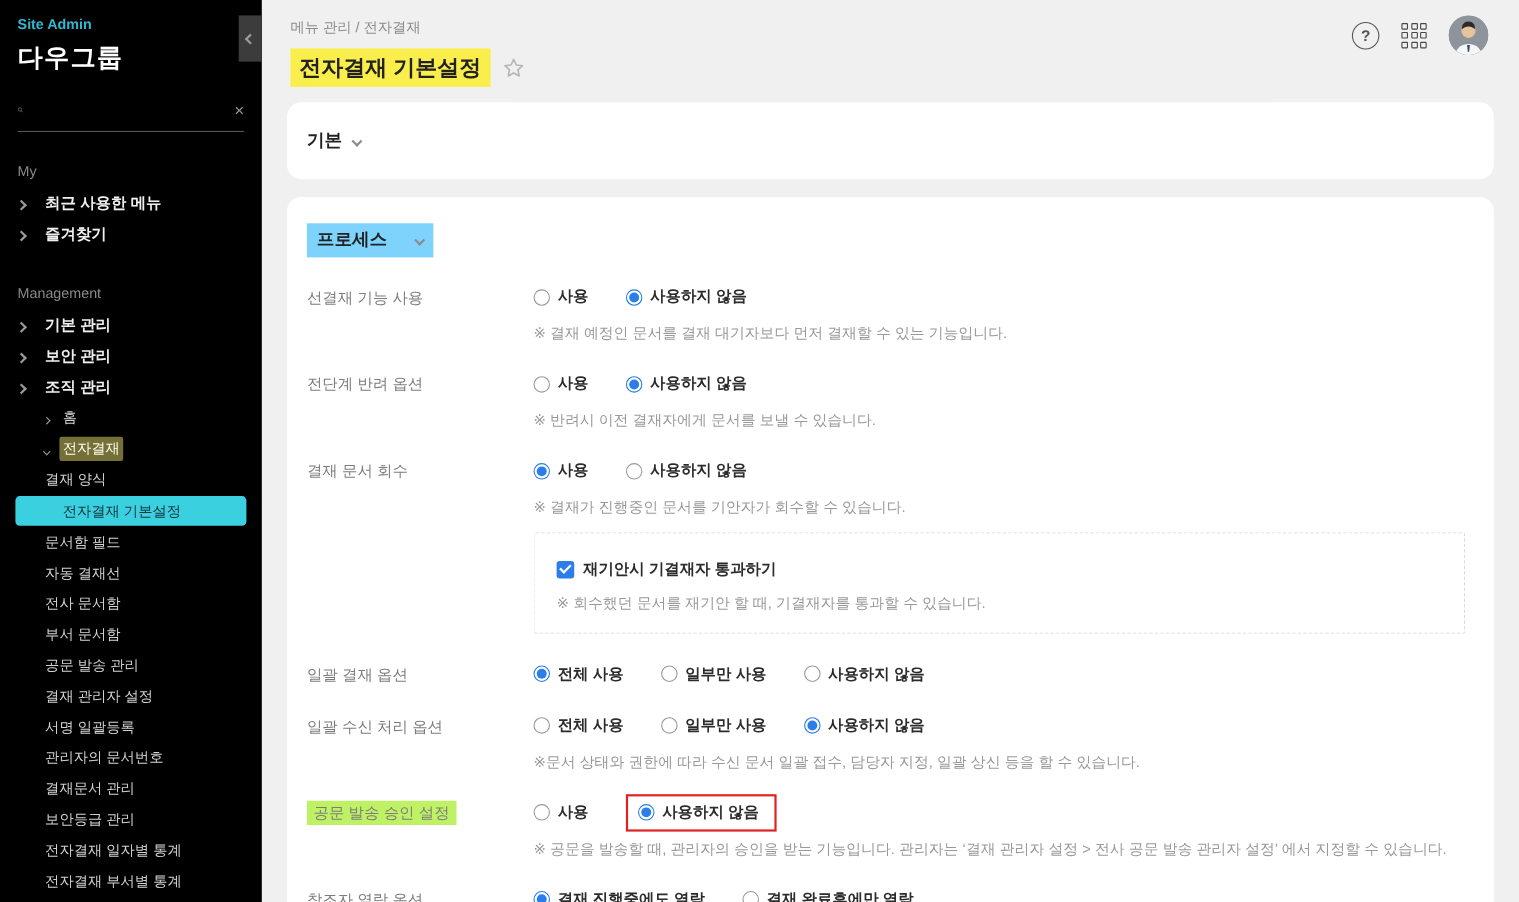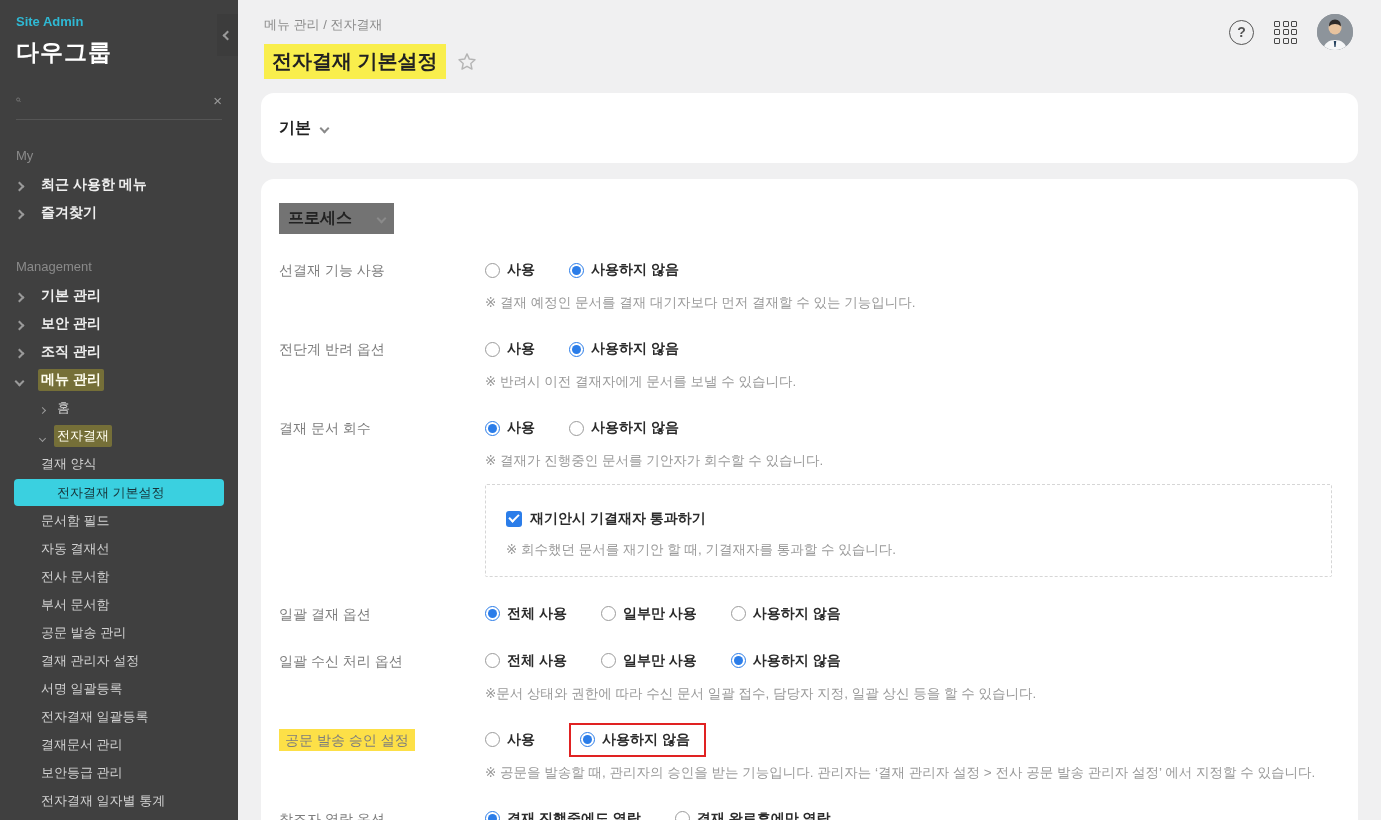--- a/index.html
+++ b/index.html
@@ -2,21 +2,21 @@
 <html lang="ko"><head>
 <meta charset="utf-8">
 <style>
   * { margin:0; padding:0; box-sizing:border-box; }
   html,body { width:1381px; height:820px; overflow:hidden;
     font-family:"Liberation Sans","DejaVu Sans",sans-serif; background:#f0f0f1; }
   .app { display:flex; width:100%; height:100%; }
 
   
   .sidebar { position:relative; width:238px; min-width:238px; height:100%;
-    background:#404040; color:#ddd; overflow:hidden; }
+    background:#000000; color:#ddd; overflow:hidden; }
   .collapse-btn { position:absolute; top:14px; right:0; width:21px; height:42px;
     background:#3c3c3c; display:flex; align-items:center; justify-content:center; cursor:pointer; }
   .chev { display:inline-block; border-style:solid; border-color:#9a9a9a;
     border-width:0 2px 2px 0; width:7px; height:7px; }
   .chev.left  { transform:rotate(135deg); }
   .chev.right { transform:rotate(-45deg); }
   .chev.down  { transform:rotate(45deg); }
   .chev.sm { width:5px; height:5px; border-width:0 1.5px 1.5px 0; }
 
   .side-head { padding:14px 16px 0 16px; }
@@ -55,26 +55,26 @@
     display:flex; align-items:center; justify-content:center; font-size:14px; font-weight:700; color:#555; cursor:pointer; }
   .apps-icon { display:grid; grid-template-columns:repeat(3,6px); grid-auto-rows:6px; gap:2.5px; cursor:pointer; }
   .apps-icon span { border:1.6px solid #474747; border-radius:1px; }
   .avatar { width:36px; height:36px; border-radius:50%; overflow:hidden; cursor:pointer; background:#8d949b; }
 
   .card { background:#fff; border-radius:13px; }
   .card.basic { height:70px; display:flex; align-items:center; padding:0 18px; }
   .card.process { margin-top:16px; height:700px; padding:24px 18px; }
   .sec-title { font-size:16px; font-weight:700; color:#222; display:flex; align-items:center; gap:10px; }
   .sec-title .chev { border-color:#8a8a8a; }
-  .sec-title .hl-y { background:#737373; padding:5px 9px; display:inline-flex; align-items:center; gap:26px; }
+  .sec-title .hl-y { background:#7dd3fc; padding:5px 9px; display:inline-flex; align-items:center; gap:26px; }
   .card.process .sec-title { margin-bottom:26px; }
 
   .frow { display:flex; margin-bottom:27px; }
   .flabel { width:206px; min-width:206px; font-size:14px; color:#7d7d7d; padding-top:2px; }
-  .flabel .hl-y { background:#fde047; padding:3px 6px; }
+  .flabel .hl-y { background:#bef264; padding:3px 6px; }
   .fctrl { flex:1; }
   .opts { display:flex; align-items:center; gap:34px; min-height:20px; }
   .opt { display:inline-flex; align-items:center; gap:7px; cursor:pointer; }
   .opt-t { font-size:14px; font-weight:600; color:#2b2b2b; }
   .radio { width:15px; height:15px; min-width:15px; border:1px solid #9b9b9b; border-radius:50%;
     background:#fff; display:inline-flex; align-items:center; justify-content:center; }
   .radio.on { border-color:#2b7de9; }
   .radio.on::after { content:''; width:9px; height:9px; border-radius:50%; background:#2b7de9; }
   .red-box { display:inline-flex; border:2px solid #e02222; padding:6px 14px 6px 9px; margin:-9px 0; }
   .fnote { margin-top:14px; font-size:13.5px; color:#999; }
@@ -125,24 +125,20 @@
           <span class="mi-label">기본 관리</span>
         </div>
         <div class="mi d0 b">
           <span class="chevbox"><span class="chev right"></span></span>
           <span class="mi-label">보안 관리</span>
         </div>
         <div class="mi d0 b">
           <span class="chevbox"><span class="chev right"></span></span>
           <span class="mi-label">조직 관리</span>
         </div>
-        <div class="mi d0 b">
-          <span class="chevbox"><span class="chev down"></span></span>
-          <span class="mi-label hl">메뉴 관리</span>
-        </div>
         <div class="mi d1">
           <span class="chevbox"><span class="chev right sm"></span></span>
           <span class="mi-label">홈</span>
         </div>
         <div class="mi d1">
           <span class="chevbox"><span class="chev down sm"></span></span>
           <span class="mi-label hl">전자결재</span>
         </div>
         <div class="mi d2">
           <span class="mi-label">결재 양식</span>
@@ -165,21 +161,21 @@
         <div class="mi d2">
           <span class="mi-label">공문 발송 관리</span>
         </div>
         <div class="mi d2">
           <span class="mi-label">결재 관리자 설정</span>
         </div>
         <div class="mi d2">
           <span class="mi-label">서명 일괄등록</span>
         </div>
         <div class="mi d2">
-          <span class="mi-label">전자결재 일괄등록</span>
+          <span class="mi-label">관리자의 문서번호</span>
         </div>
         <div class="mi d2">
           <span class="mi-label">결재문서 관리</span>
         </div>
         <div class="mi d2">
           <span class="mi-label">보안등급 관리</span>
         </div>
         <div class="mi d2">
           <span class="mi-label">전자결재 일자별 통계</span>
         </div>

